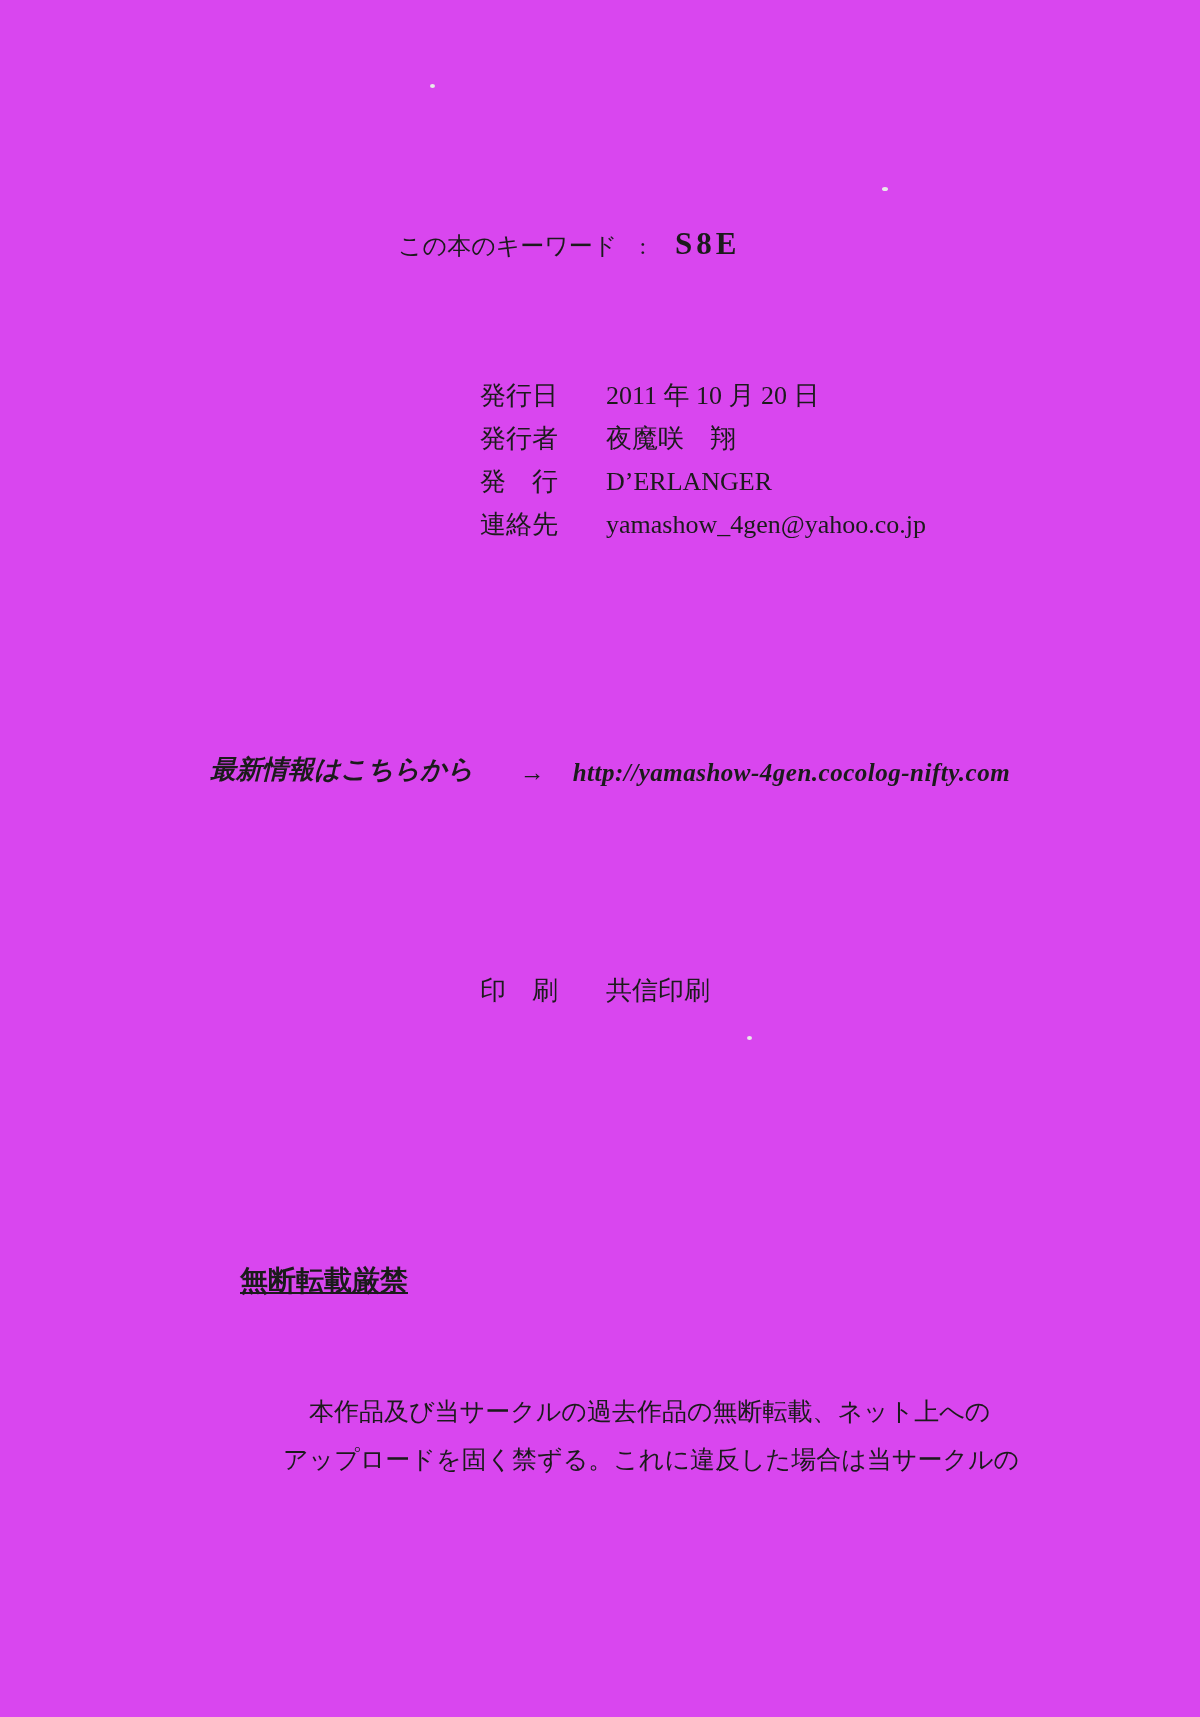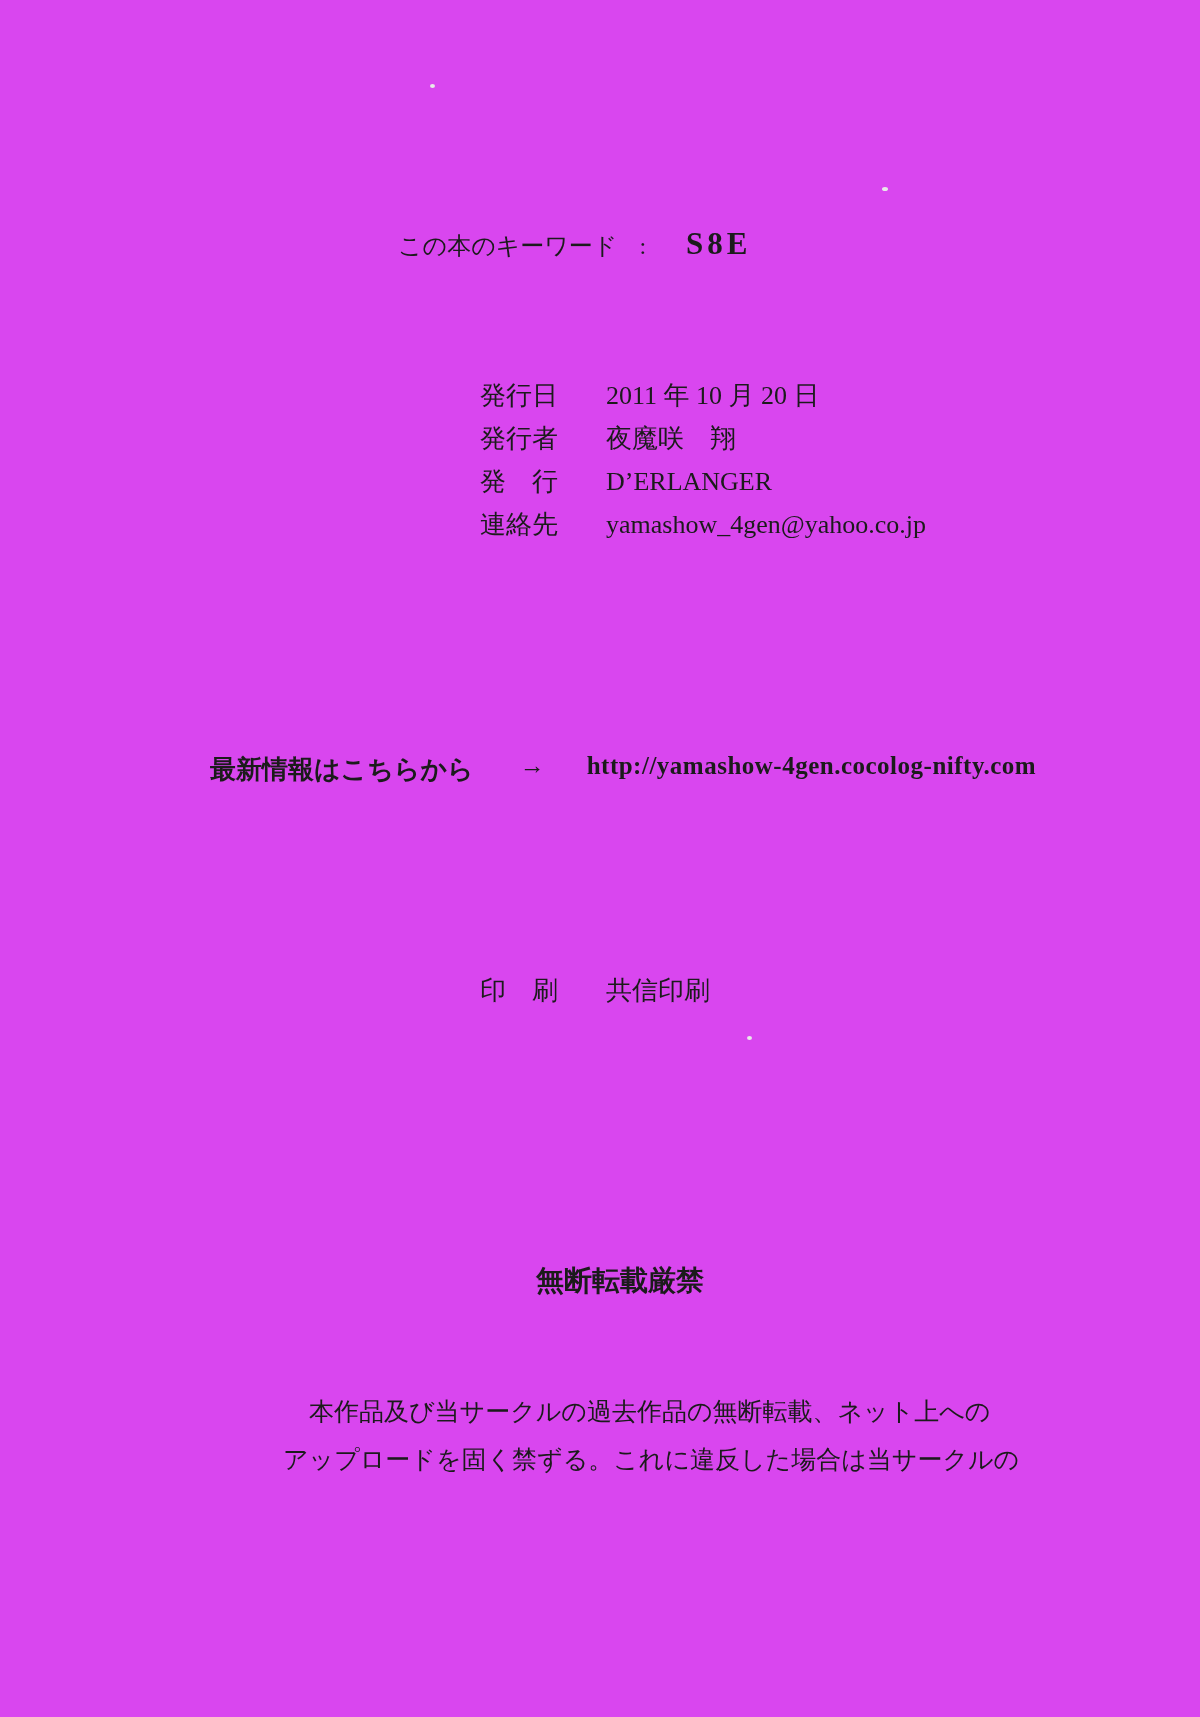--- a/index.html
+++ b/index.html
@@ -22,21 +22,21 @@
     position: absolute;
     left: 398px;
     top: 226px;
     display: flex;
     align-items: baseline;
     font-size: 24px;
     white-space: nowrap;
   }
   .keyword-sep { margin-left: 22px; font-size: 24px; }
   .keyword-value {
-    margin-left: 40px;
+    margin-left: 29px;
     font-weight: bold;
     font-size: 31px;
     letter-spacing: 4px;
   }
   
   .colophon {
     position: absolute;
     left: 480px;
     top: 374px;
     font-size: 26px;
@@ -48,47 +48,48 @@
     white-space: nowrap;
   }
   .crow .lbl { width: 126px; flex: 0 0 126px; }
   .crow .val { }
   
   .info-line {
     position: absolute;
     left: 210px;
     top: 752px;
     display: flex;
-    align-items: flex-start;
+    align-items: flex-end;
     font-size: 26px;
     white-space: nowrap;
+    font-style: italic;
   }
   .info-label { font-weight: bold; }
   .info-arrow { margin-left: 46px; font-size: 25px; font-weight: normal; }
-  .info-url { margin-left: 42px; font-weight: bold; font-size: 25px; letter-spacing: 0.5px; }
+  .info-url { margin-left: 28px; font-weight: bold; font-size: 25px; letter-spacing: 0.5px; }
   
   .printer {
     position: absolute;
     left: 480px;
     top: 926px;
     display: flex;
     align-items: baseline;
     font-size: 26px;
     white-space: nowrap;
     margin-top: 47px;
   }
   .printer .lbl { width: 126px; flex: 0 0 126px; }
   
   .notices {
     position: absolute;
     left: 240px;
     top: 1262px;
     width: 760px;
-    text-align: center;
     font-weight: bold;
+    text-decoration: underline;
   }
   .notice-1 { font-size: 28px; }
   .notice-2 { font-size: 28px; margin-top: 14px; }
   
   .disclaimer {
     position: absolute;
     left: 283px;
     top: 1388px;
     width: 760px;
     font-size: 25px;

